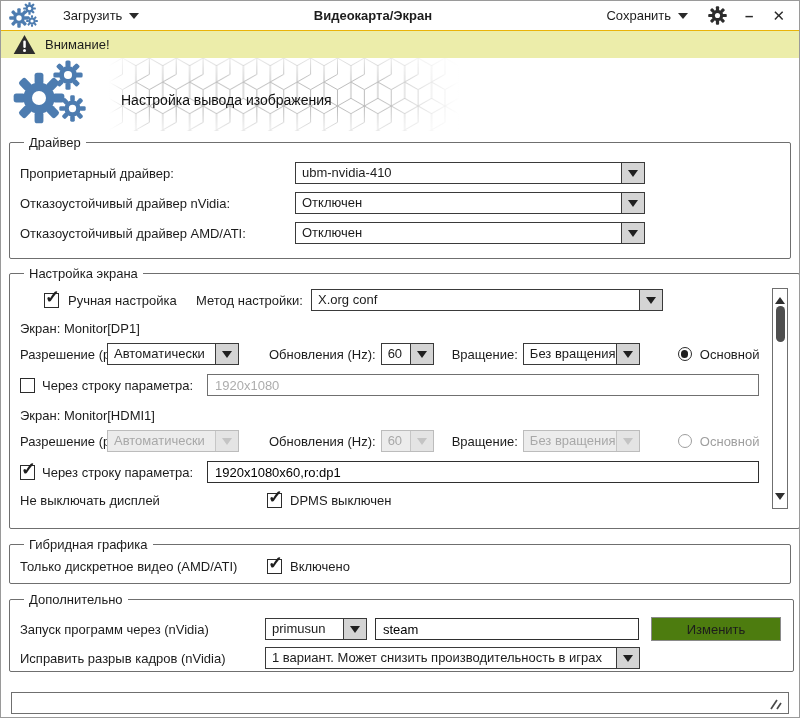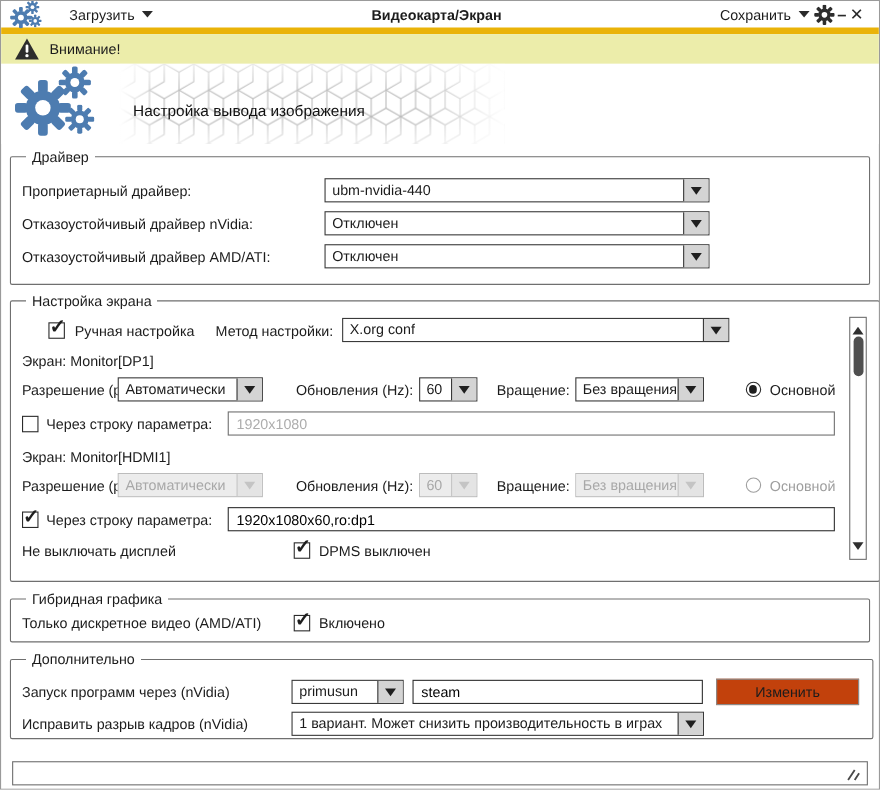--- a/index.html
+++ b/index.html
@@ -1,26 +1,26 @@
 <!DOCTYPE html>
 <html><head>
 <meta charset="utf-8">
 <style>
   * { box-sizing: border-box; margin: 0; padding: 0; }
   html,body { width:800px; height:718px; }
   body { font-family:"Liberation Sans", sans-serif; font-size:13px; color:#1c1c1c; background:#fff; }
   .window { width:800px; height:718px; border:1px solid #9a9a9a; background:#fff; display:flex; flex-direction:column; overflow:hidden; }
 
   
-  .titlebar { height:30px; flex:0 0 30px; display:flex; align-items:center; padding:0 12px 0 8px; border-bottom:6px solid #eab308; background:#fff; }
+  .titlebar { height:30px; flex:0 0 30px; display:flex; align-items:center; padding:0 12px 0 8px; border-bottom:1px solid #eab308; background:#fff; }
   .logo-sm { margin-right:14px; flex:0 0 auto; }
   .menu-btn { display:flex; align-items:center; gap:7px; cursor:default; padding:2px 4px; }
   .caret { width:0; height:0; border:5px solid transparent; border-top:6px solid #2a2a2a; margin-top:5px; }
   .tb-title { flex:1; text-align:center; font-weight:bold; font-size:13px; }
-  .tb-right { display:flex; align-items:center; }
+  .tb-right { display:flex; align-items:center; gap:16px; }
   .winbtn { font-size:15px; color:#2a2a2a; padding:0 2px; cursor:default; line-height:1; }
   .minimize-glyph { font-weight:bold; letter-spacing:-1px; }
 
   
   .warnbar { height:27px; flex:0 0 27px; background:#ecedaa; display:flex; align-items:center; gap:9px; padding:0 12px; }
   .warn-text { font-size:13px; color:#1c1c1c; }
 
   
   .header { height:73px; flex:0 0 73px; position:relative; background:#fff; overflow:hidden; }
   .hexwrap { position:absolute; left:108px; top:0; width:350px; height:73px; }
@@ -51,21 +51,21 @@
   .dd .b i { width:0; height:0; border:5px solid transparent; border-top:7px solid #1f1f1f; margin-top:6px; }
   .dd.dis { border-color:#bcbcbc; }
   .dd.dis .t { background:#ececec; color:#a8a8a8; }
   .dd.dis .b { background:#e4e4e4; border-left-color:#c6c6c6; }
   .dd.dis .b i { border-top-color:#c4c4c4; }
 
   
   .ti { height:22px; border:1px solid #2f2f2f; padding:0 7px; font-family:"Liberation Sans",sans-serif; font-size:13px; color:#000000; background:#fff; }
   .ti.dim { color:#adadad; border-color:#707070; }
 
-  .btn { height:24px; background:#c2410c; border:1px solid #8a8a8a; font-family:"Liberation Sans",sans-serif; font-size:13px; color:#1c1c1c; padding:0 10px; }
+  .btn { height:24px; background:#4d7c0f; border:1px solid #8a8a8a; font-family:"Liberation Sans",sans-serif; font-size:13px; color:#1c1c1c; padding:0 10px; }
 
   
   .fs-driver { margin-top:4px; height:124px; }
   .drv-auto { margin-top:4px; gap:9px; }
   .drv-row { margin-top:8px; }
   .drv-row .lbl { width:275px; }
   .drv-row .dd { width:350px; }
 
   
   .fs-screen { margin-top:7px; height:263px; position:relative; padding-right:40px; }
@@ -188,21 +188,21 @@
     <div class="header-title">Настройка вывода изображения</div>
   </div>
 
   <div class="content">
 
     <fieldset class="fs-driver">
       <legend>Драйвер</legend>
       <div class="row drv-row">
         <span class="lbl">Проприетарный драйвер:</span>
         <div class="dd">
-          <span class="t">ubm-nvidia-440</span>
+          <span class="t">ubm-nvidia-410</span>
           <span class="b">
               <i></i>
             </span>
         </div>
       </div>
       <div class="row drv-row">
         <span class="lbl">Отказоустойчивый драйвер nVidia:</span>
         <div class="dd">
           <span class="t">Отключен</span>
           <span class="b">

